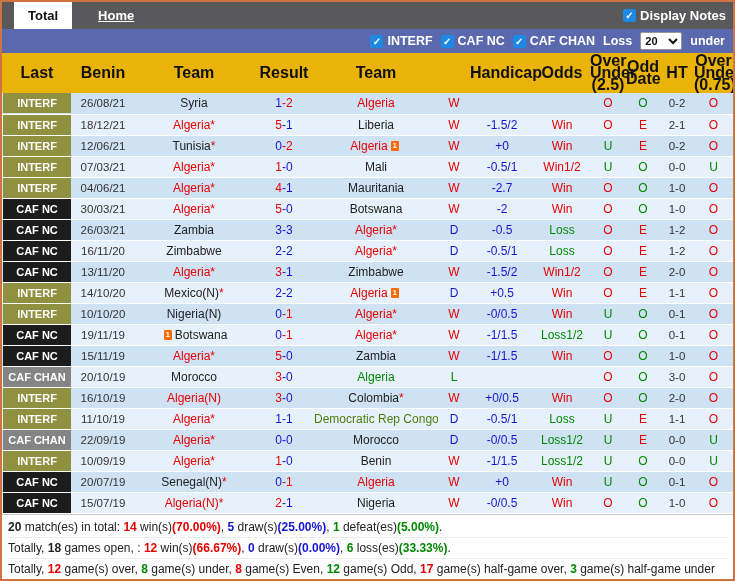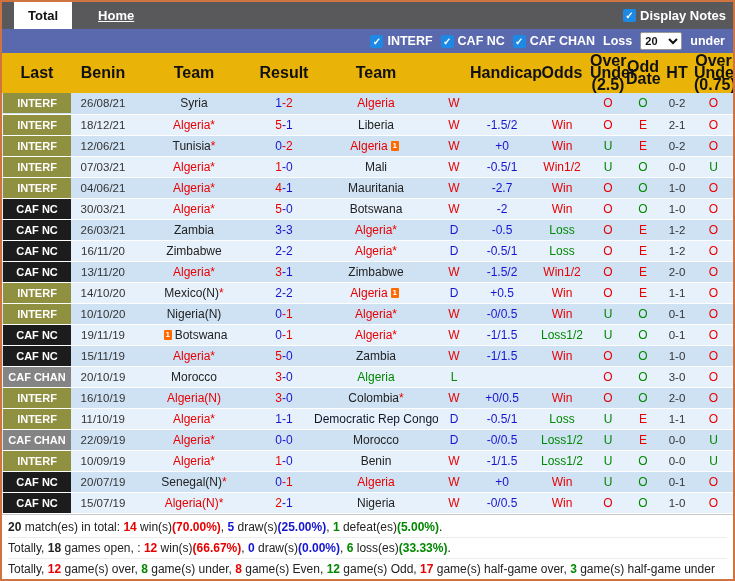--- a/index.html
+++ b/index.html
@@ -347,21 +347,21 @@
           <td class="dim">2-0</td>
           <td style="color: rgb(232, 0, 0);">O</td>
         </tr>
         <tr class="even">
           <td class="match">
             <div class="badge" style="background: rgb(143, 144, 64);">INTERF</div>
           </td>
           <td class="dim">11/10/19</td>
           <td><span style="color: rgb(232, 0, 0);">Algeria</span><span style="color: rgb(232, 0, 0);">*</span></td>
           <td><span style="color: rgb(21, 21, 208);">1</span><span style="color: rgb(21, 21, 208);">-1</span></td>
-          <td><span style="color: #0f172a;">Democratic Rep Congo</span></td>
+          <td><span style="color: #4d7c0f;">Democratic Rep Congo</span></td>
           <td style="color: rgb(21, 21, 208);">D</td>
           <td style="color: rgb(21, 21, 208);">-0.5/1</td>
           <td style="color: rgb(0, 136, 0);">Loss</td>
           <td style="color: rgb(0, 136, 0);">U</td>
           <td style="color: rgb(232, 0, 0);">E</td>
           <td class="dim">1-1</td>
           <td style="color: rgb(232, 0, 0);">O</td>
         </tr>
         <tr class="odd">
           <td class="match">

